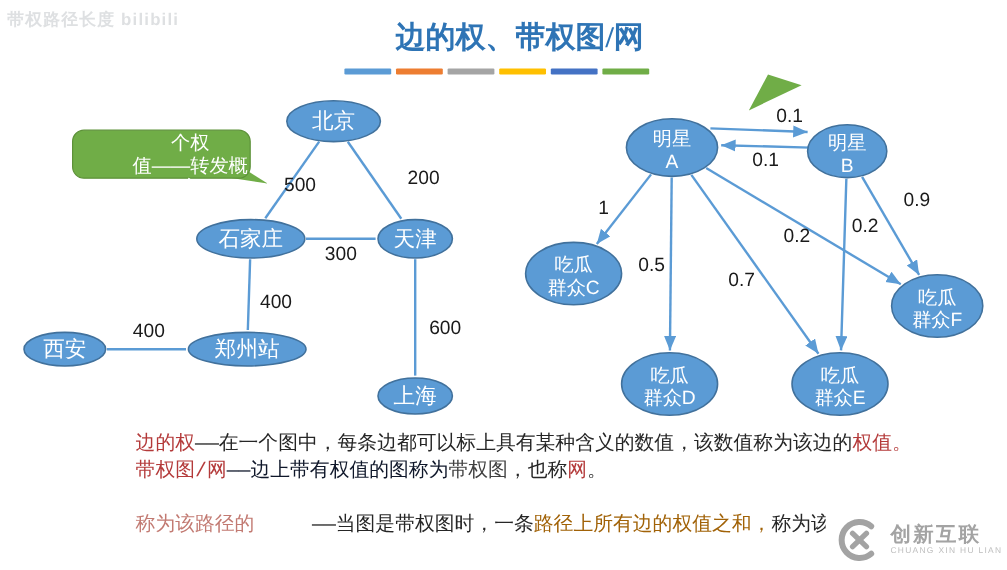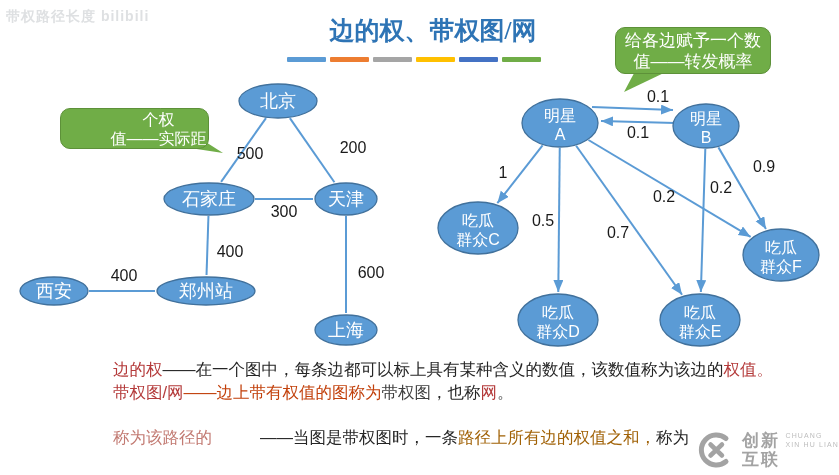--- a/index.html
+++ b/index.html
@@ -29,34 +29,34 @@
   .callout{
     position:absolute;z-index:3;border-radius:10px;color:#ffffff;text-align:center;
     display:flex;flex-direction:column;justify-content:center;border:1px solid #5d9139;
     box-sizing:border-box;
   }
   #callout-left{left:60px;top:108px;width:149px;height:41px;font-size:16px;line-height:19px;}
   #callout-right{left:615px;top:27px;width:156px;height:47px;font-size:17px;line-height:21px;}
 
   #definitions{
     position:absolute;left:113px;top:358px;width:710px;z-index:1;
-    font-family:Liberation Sans, sans-serif;font-size:16.5px;
+    font-family:Liberation Mono, monospace;font-size:16.5px;
   }
   .def-line{margin:0;line-height:23px;white-space:nowrap;}
   .def-line:nth-child(3){margin-top:22px;}
 
   #watermark-csdn{position:absolute;left:632px;top:445px;font-size:15px;z-index:4;white-space:nowrap;}
   #watermark-red{position:absolute;left:641px;top:477px;font-size:13px;z-index:4;white-space:nowrap;font-style:italic;}
 
   #logo-box{
     position:absolute;left:688px;top:424px;right:0;bottom:0;background:#ffffff;z-index:5;
     display:flex;align-items:center;padding-left:8px;box-sizing:border-box;
   }
   #logo-icon{flex:0 0 auto;margin-right:6px;}
-  #logo-texts{display:flex;flex-direction:row;justify-content:space-between;}
+  #logo-texts{display:flex;flex-direction:column;justify-content:space-between;}
   #logo-text-cn{font-size:17px;font-weight:bold;color:#a3a3a3;letter-spacing:2px;line-height:19px;}
   #logo-text-en{font-size:7px;color:#bdbdbd;letter-spacing:1.1px;line-height:9px;}
 </style>
 </head>
 <body>
 
 <div id="slide">
 
   <div id="watermark-bilibili">带权路径长度 bilibili</div>
 
@@ -131,30 +131,26 @@
         <text x="558" text-anchor="middle" class="node-label" font-size="16" y="318"><tspan x="558" dy="0">吃瓜</tspan><tspan x="558" dy="19">群众D</tspan></text>
         <ellipse cx="700" cy="320" rx="40" ry="26" fill="#5B9BD5" stroke="#41719C" stroke-width="1.3"></ellipse>
         <text x="700" text-anchor="middle" class="node-label" font-size="16" y="318"><tspan x="700" dy="0">吃瓜</tspan><tspan x="700" dy="19">群众E</tspan></text>
         <ellipse cx="781" cy="255" rx="38" ry="26" fill="#5B9BD5" stroke="#41719C" stroke-width="1.3"></ellipse>
         <text x="781" text-anchor="middle" class="node-label" font-size="16" y="253"><tspan x="781" dy="0">吃瓜</tspan><tspan x="781" dy="19">群众F</tspan></text>
       </g>
     </svg>
 
   <div class="callout" id="callout-left" style="background: rgb(112, 173, 71); padding-left: 48px;">
     <div>给各边赋予一个权</div>
-    <div>值——实际距离</div>
-  </div>
-  <div class="callout" id="callout-right" style="background: rgb(112, 173, 71);">
-    <div>给各边赋予一个数</div>
     <div>值——转发概率</div>
   </div>
 
   <div id="definitions">
       <p class="def-line"><span style="color: rgb(180, 58, 58);">边的权</span><span style="color: rgb(38, 38, 38);">——在一个图中，每条边都可以标上具有某种含义的数值，该数值称为该边的</span><span style="color: rgb(180, 58, 58);">权值。</span></p>
-      <p class="def-line"><span style="color: rgb(180, 58, 58);">带权图/网</span><span style="color: #c2410c;">——边上带有权值的图称为</span><span style="color: #404040;">带权图</span><span style="color: rgb(38, 38, 38);">，也称</span><span style="color: rgb(180, 58, 58);">网</span><span style="color: rgb(38, 38, 38);">。</span></p>
+      <p class="def-line"><span style="color: rgb(180, 58, 58);">带权图/网</span><span style="color: #0f172a;">——边上带有权值的图称为</span><span style="color: #404040;">带权图</span><span style="color: rgb(38, 38, 38);">，也称</span><span style="color: rgb(180, 58, 58);">网</span><span style="color: rgb(38, 38, 38);">。</span></p>
       <p class="def-line"><span style="color: rgb(194, 122, 114);">称为该路径的</span><span style="color: rgb(38, 38, 38); margin-left: 48px;">——当图是带权图时，一条</span><span style="color: #a16207;">路径上所有边的权值之和，</span><span style="color: rgb(38, 38, 38);">称为该路径的</span></p>
     </div>
 
   <div id="watermark-csdn" style="color: rgb(154, 160, 166); margin-top: 32px;">CSDN @</div>
   <div id="watermark-red" style="color: rgb(192, 69, 63);">王道考</div>
 
   <div id="logo-box">
     <svg id="logo-icon" width="40" height="40" viewBox="0 0 40 40">
       <path d="M 30 8.5 A 15 15 0 1 0 30 31.5" fill="none" stroke="#a3a3a3" stroke-width="5" stroke-linecap="round"></path>
       <path d="M14.5 14.5 L26 25.5 M26 14.5 L14.5 25.5" fill="none" stroke="#a3a3a3" stroke-width="4.5" stroke-linecap="round"></path>

